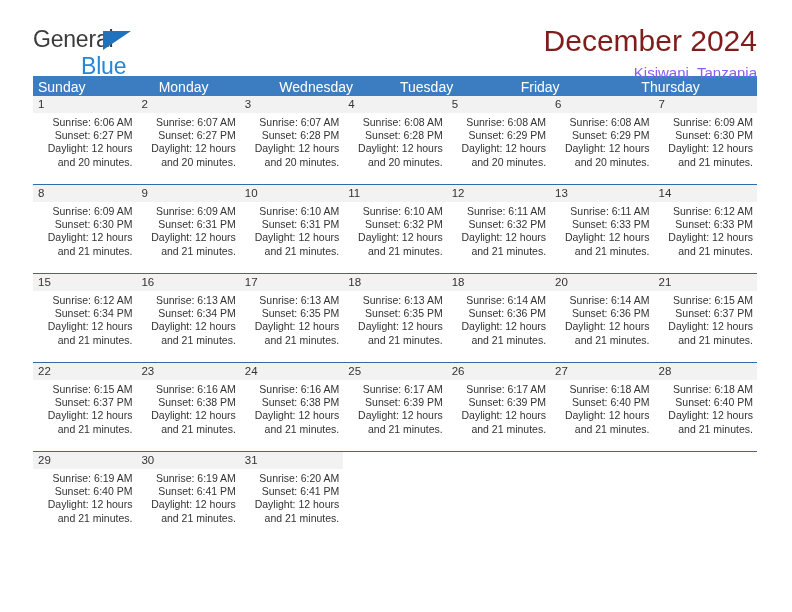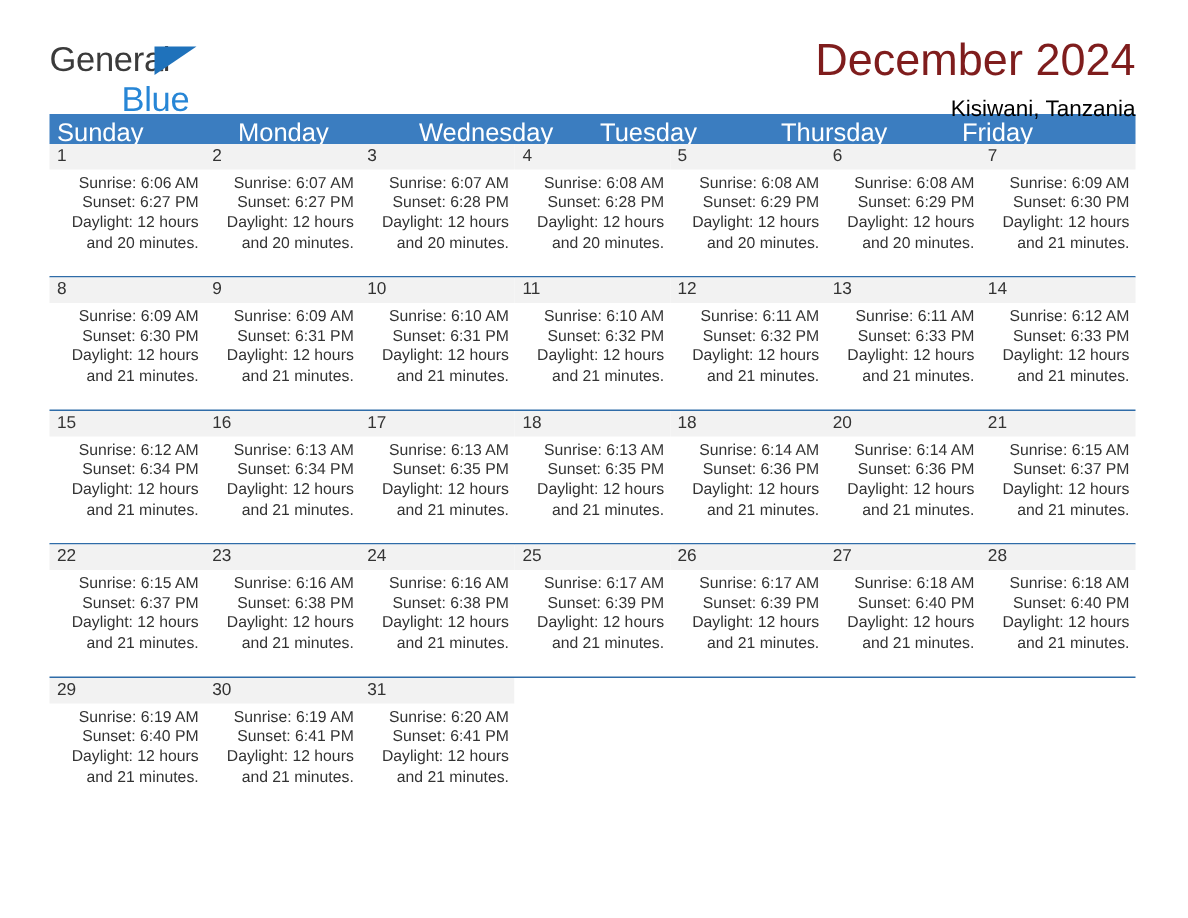--- a/index.html
+++ b/index.html
@@ -65,38 +65,38 @@
   }
   .cal-title {
     font-size: 30px;
     color: #7f1d1d;
     line-height: 1.1;
     font-weight: normal;
     margin: 0;
   }
   .cal-subtitle {
     font-size: 15px;
-    color: #000000;
+    color: #8b5cf6;
     margin-top: 7px;
   }
 
   
   .calendar {
     margin: 0 35px 0 33px;
     width: 724px;
   }
   .weekday-header {
     display: flex;
     background: #3b7dc0;
     height: 20px;
   }
   .weekday-cell {
     flex: 1 1 0;
     color: #ffffff;
-    font-size: 17px;
+    font-size: 14px;
     padding: 4px 0 0 5px;
     box-sizing: border-box;
     line-height: 1;
   }
 
   .week {
     margin-top: 0;
     border-top: 1.4px solid #2f6ca8;
   }
   .week:first-of-type {
@@ -155,22 +155,22 @@
     <div class="cal-subtitle">Kisiwani, Tanzania</div>
   </div>
 </div>
 
 <div class="calendar">
   <div class="weekday-header">
       <div class="weekday-cell">Sunday</div>
       <div class="weekday-cell">Monday</div>
       <div class="weekday-cell">Wednesday</div>
       <div class="weekday-cell">Tuesday</div>
+      <div class="weekday-cell">Friday</div>
       <div class="weekday-cell">Thursday</div>
-      <div class="weekday-cell">Friday</div>
     </div>
   <div id="weeks-container">
       <div class="week">
         <div class="week-row">
           <div class="day-cell">
             <div class="day-number">1</div>
             <div class="day-info">
               <div>Sunrise: 6:06 AM</div>
               <div>Sunset: 6:27 PM</div>
               <div>Daylight: 12 hours</div>

